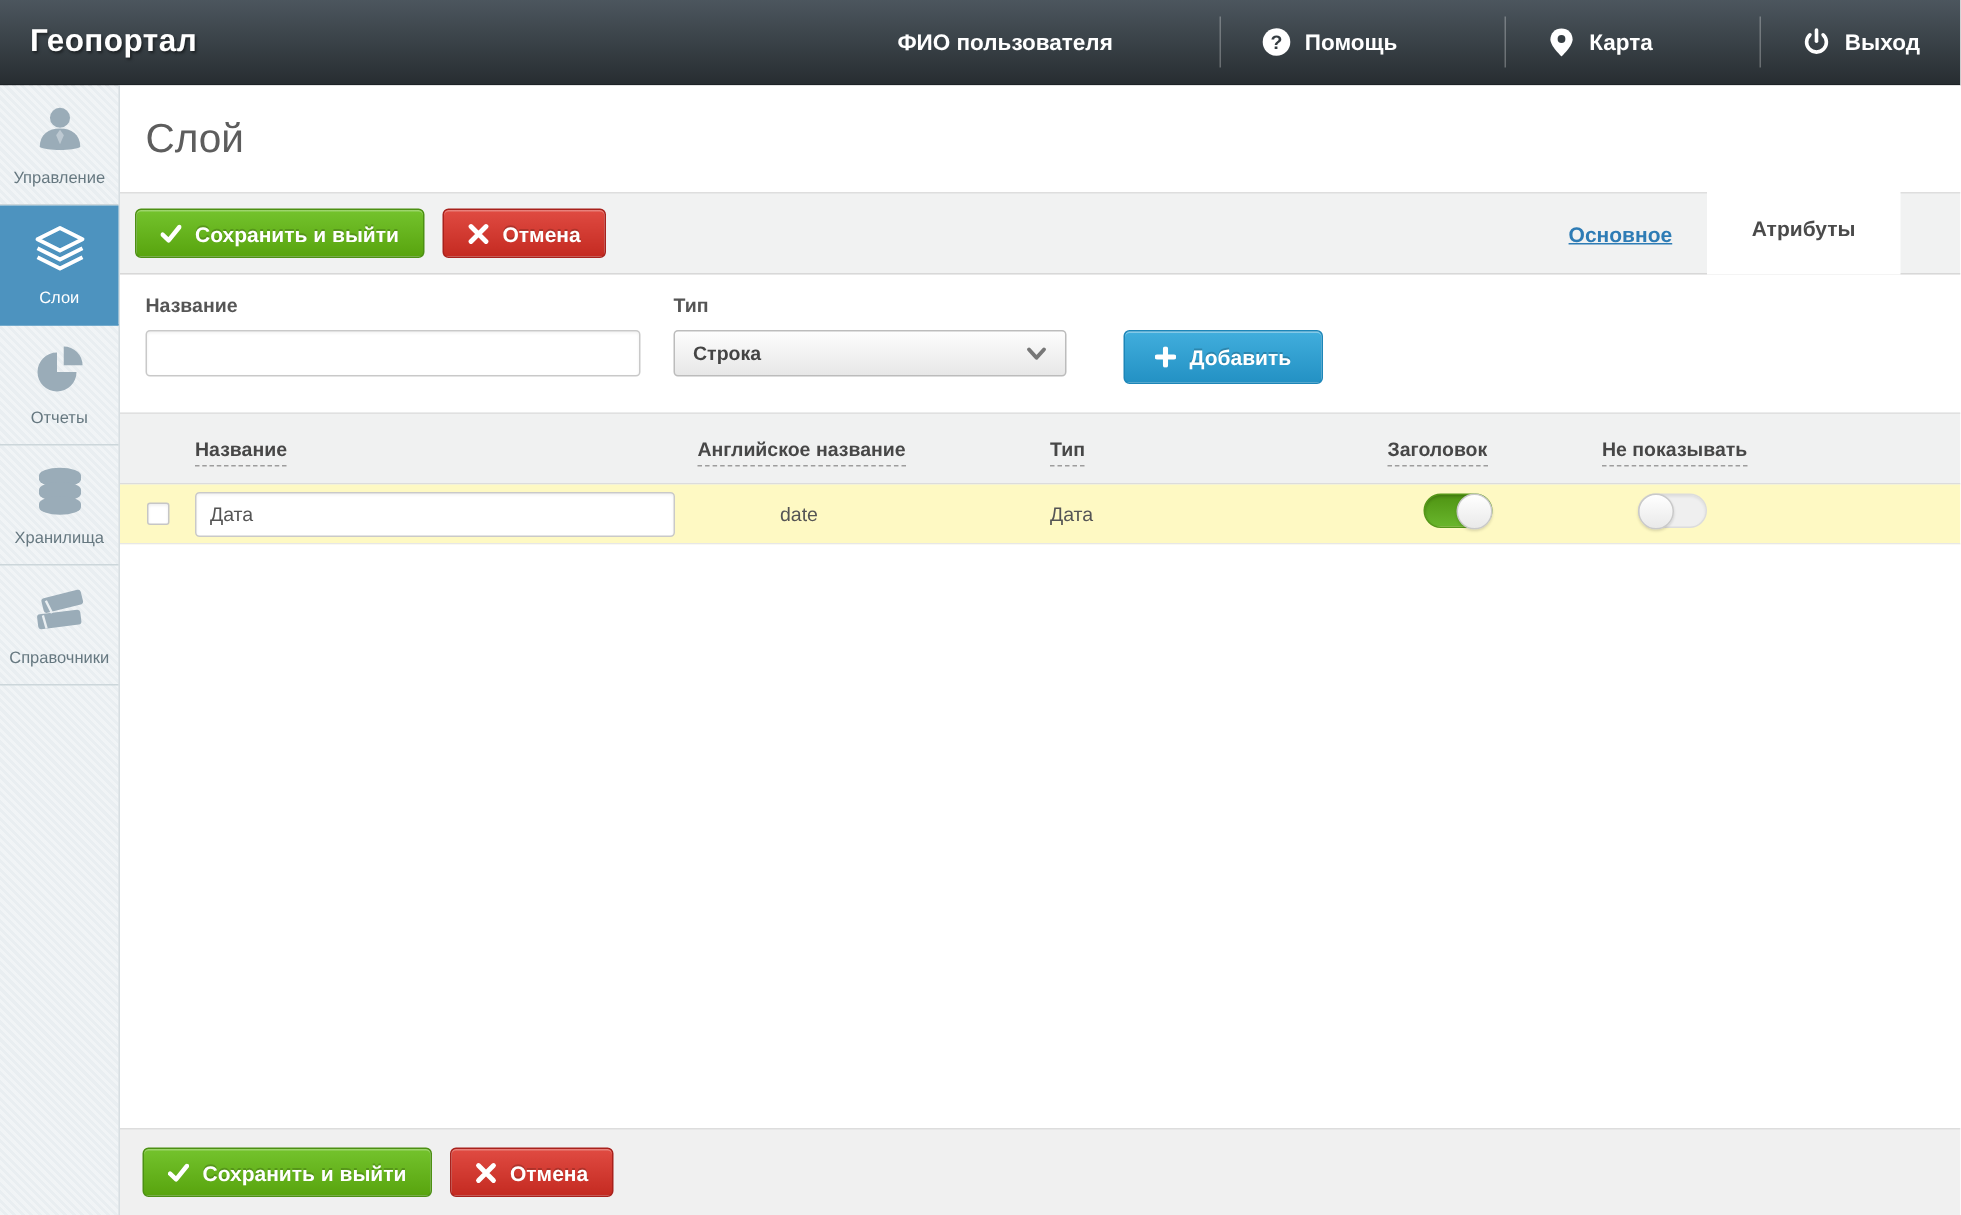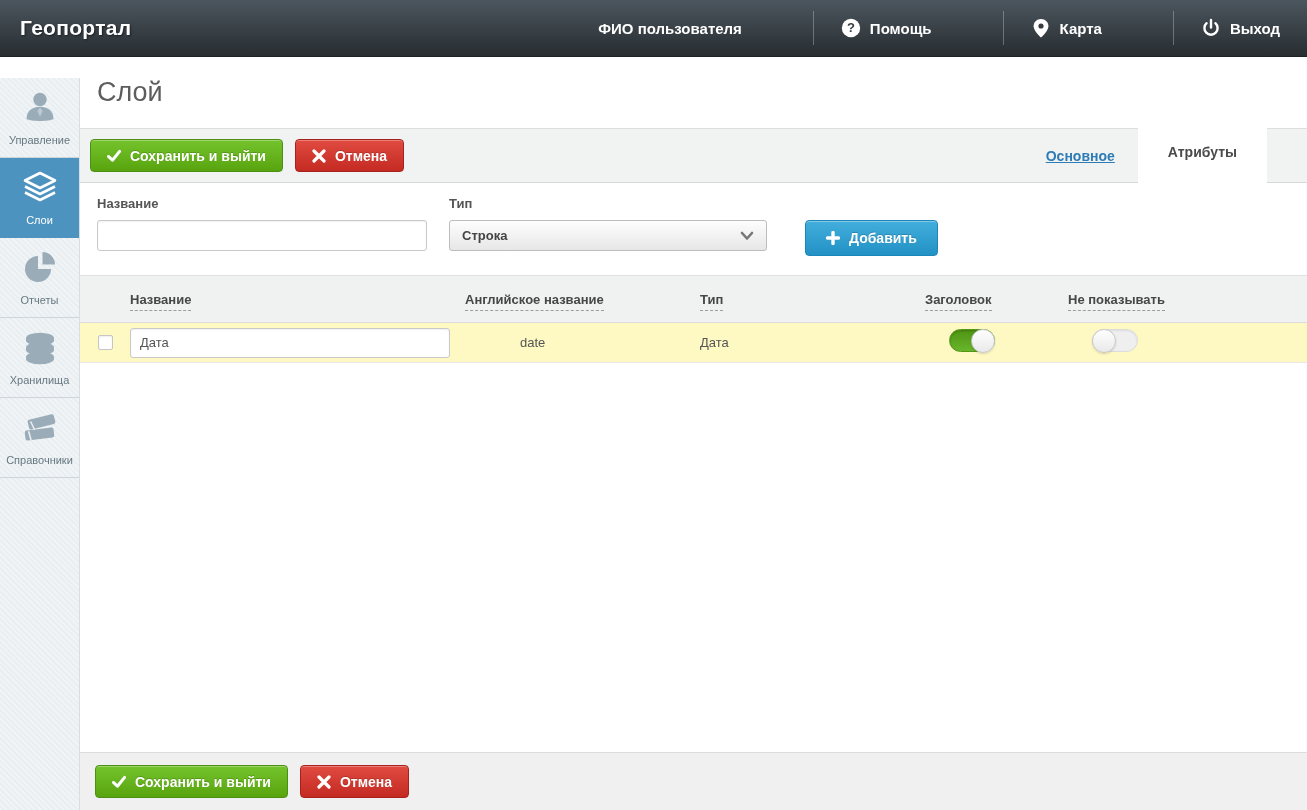--- a/index.html
+++ b/index.html
@@ -17,21 +17,21 @@
     font-size:15px; font-weight:bold; padding:0 27px; height:34px; cursor:pointer; }
   .hnav-item.sep { border-left:1px solid rgba(255,255,255,.28); }
   .hicon { width:20px; height:20px; flex:0 0 auto; }
 
   
   .layout { display:flex; height:753px; }
 
   
   .sidebar { width:80px; flex:0 0 80px; background:#e9eef1;
     background-image:repeating-linear-gradient(45deg, rgba(255,255,255,.35) 0 2px, rgba(0,0,0,0) 2px 4px);
-    border-right:1px solid #d7dee2;margin-top:21px; }
+    border-right:1px solid #d7dee2; }
   .side-item { height:80px; display:flex; flex-direction:column; align-items:center;
     justify-content:center; gap:7px; border-bottom:1px solid #ccd6da;
     color:#9aacb8; cursor:pointer; }
   .side-item .side-label { font-size:11px; color:#667880; }
   .side-item.active { background:#4d93bf; color:#fff; border-bottom-color:#4d93bf; }
   .side-item.active .side-label { color:#fff; }
   .sicon { width:38px; height:38px; }
 
   
   .main { flex:1; display:flex; flex-direction:column; background:#fff; min-width:0; }
@@ -61,21 +61,21 @@
   
   .form-band { height:92px; background:#fff; display:flex; align-items:flex-start;
     padding:13px 0 0 17px; }
   .field { display:flex; flex-direction:column; }
   .field-label { font-size:13px; font-weight:bold; color:#555; margin-bottom:9px; }
   .text-input { width:330px; height:31px; border:1px solid #c9c9c9; border-radius:3px;
     background:#fff; padding:0 9px; font-size:13px; color:#555;
     font-family:"Liberation Sans", sans-serif;
     box-shadow:inset 0 1px 2px rgba(0,0,0,.06); }
   .field + .field { margin-left:22px; }
-  .select { width:318px; height:31px; border:1px solid #bcbcbc; border-radius:3px;
+  .select { width:262px; height:31px; border:1px solid #bcbcbc; border-radius:3px;
     background:linear-gradient(#fdfdfd,#e7e7e7); display:flex; align-items:center;
     padding:12px 12px; font-size:13px; font-weight:bold; color:#444; cursor:pointer;gap:48px; }
   .select .chev { margin-left:auto; width:14px; height:10px; }
   .btn-blue { background:linear-gradient(#41aedd,#2391c4); border:1px solid #1d86b8;
     height:36px; margin-left:38px; margin-top:24px; padding:0 20px;
     box-shadow:inset 0 1px 0 rgba(255,255,255,.35); }
   .picon { width:14px; height:14px; }
 
   
   .grid-row { display:grid; grid-template-columns:50px 335px 235px 225px 143px 1fr;

